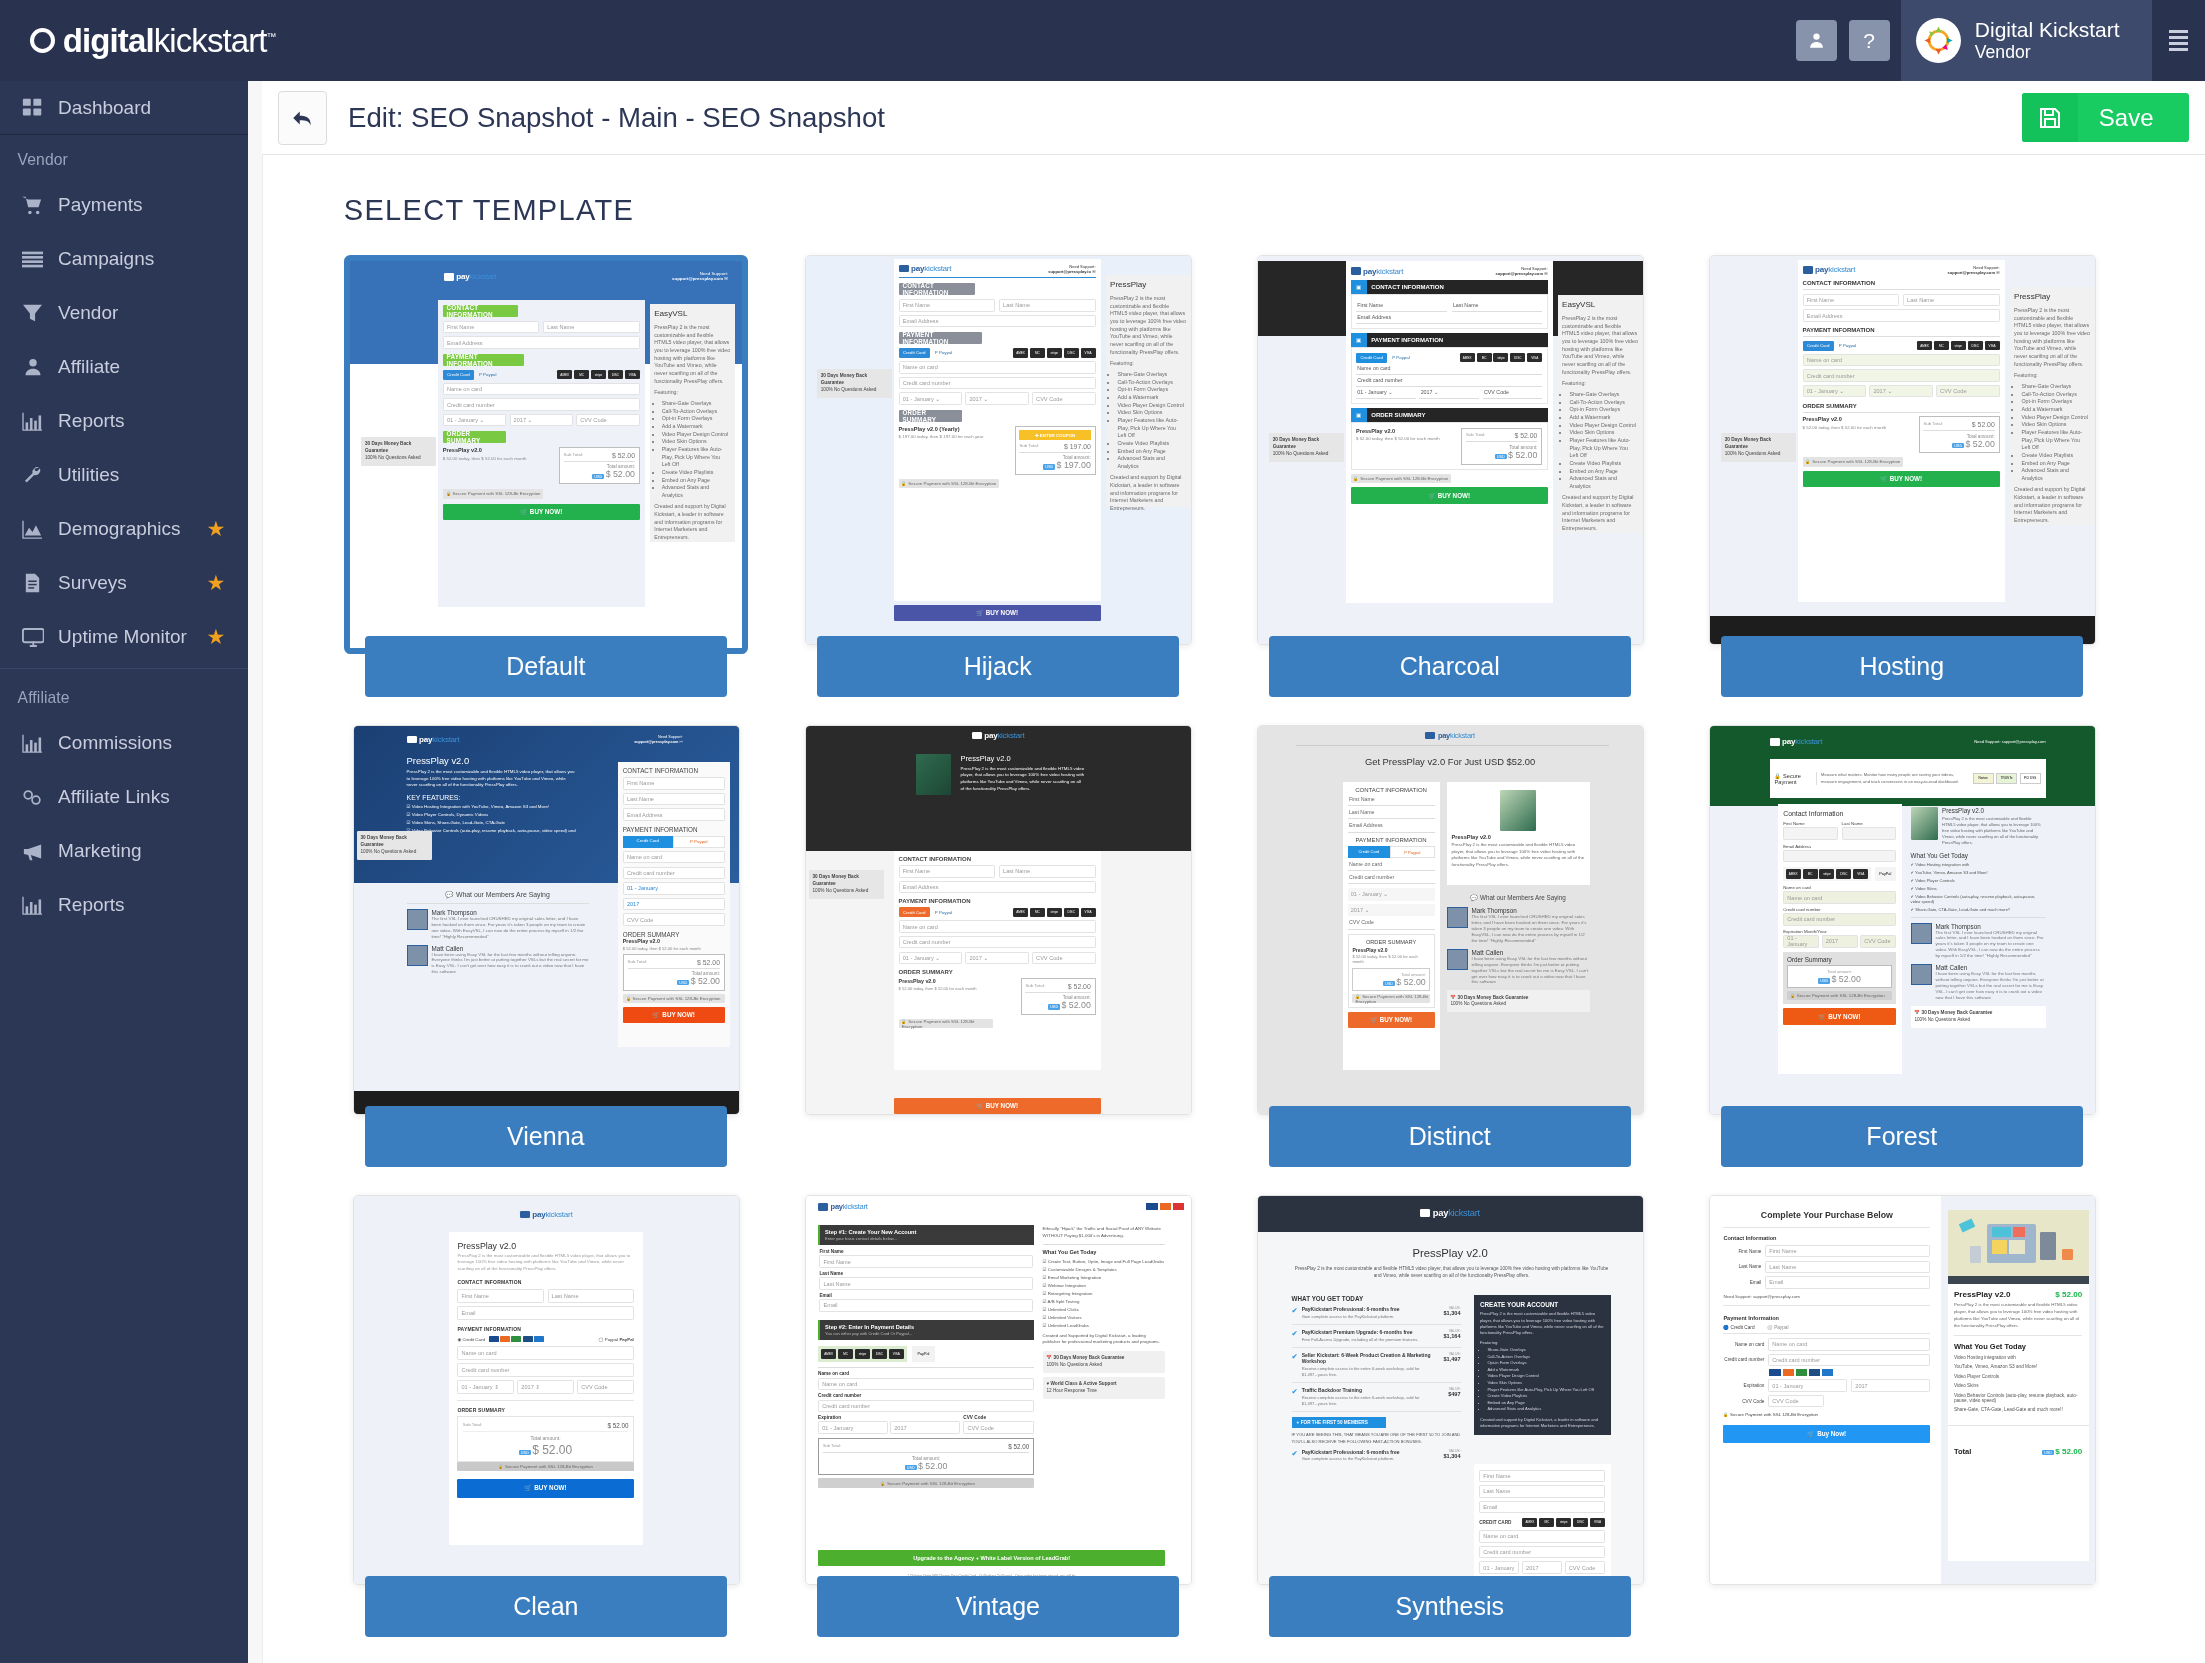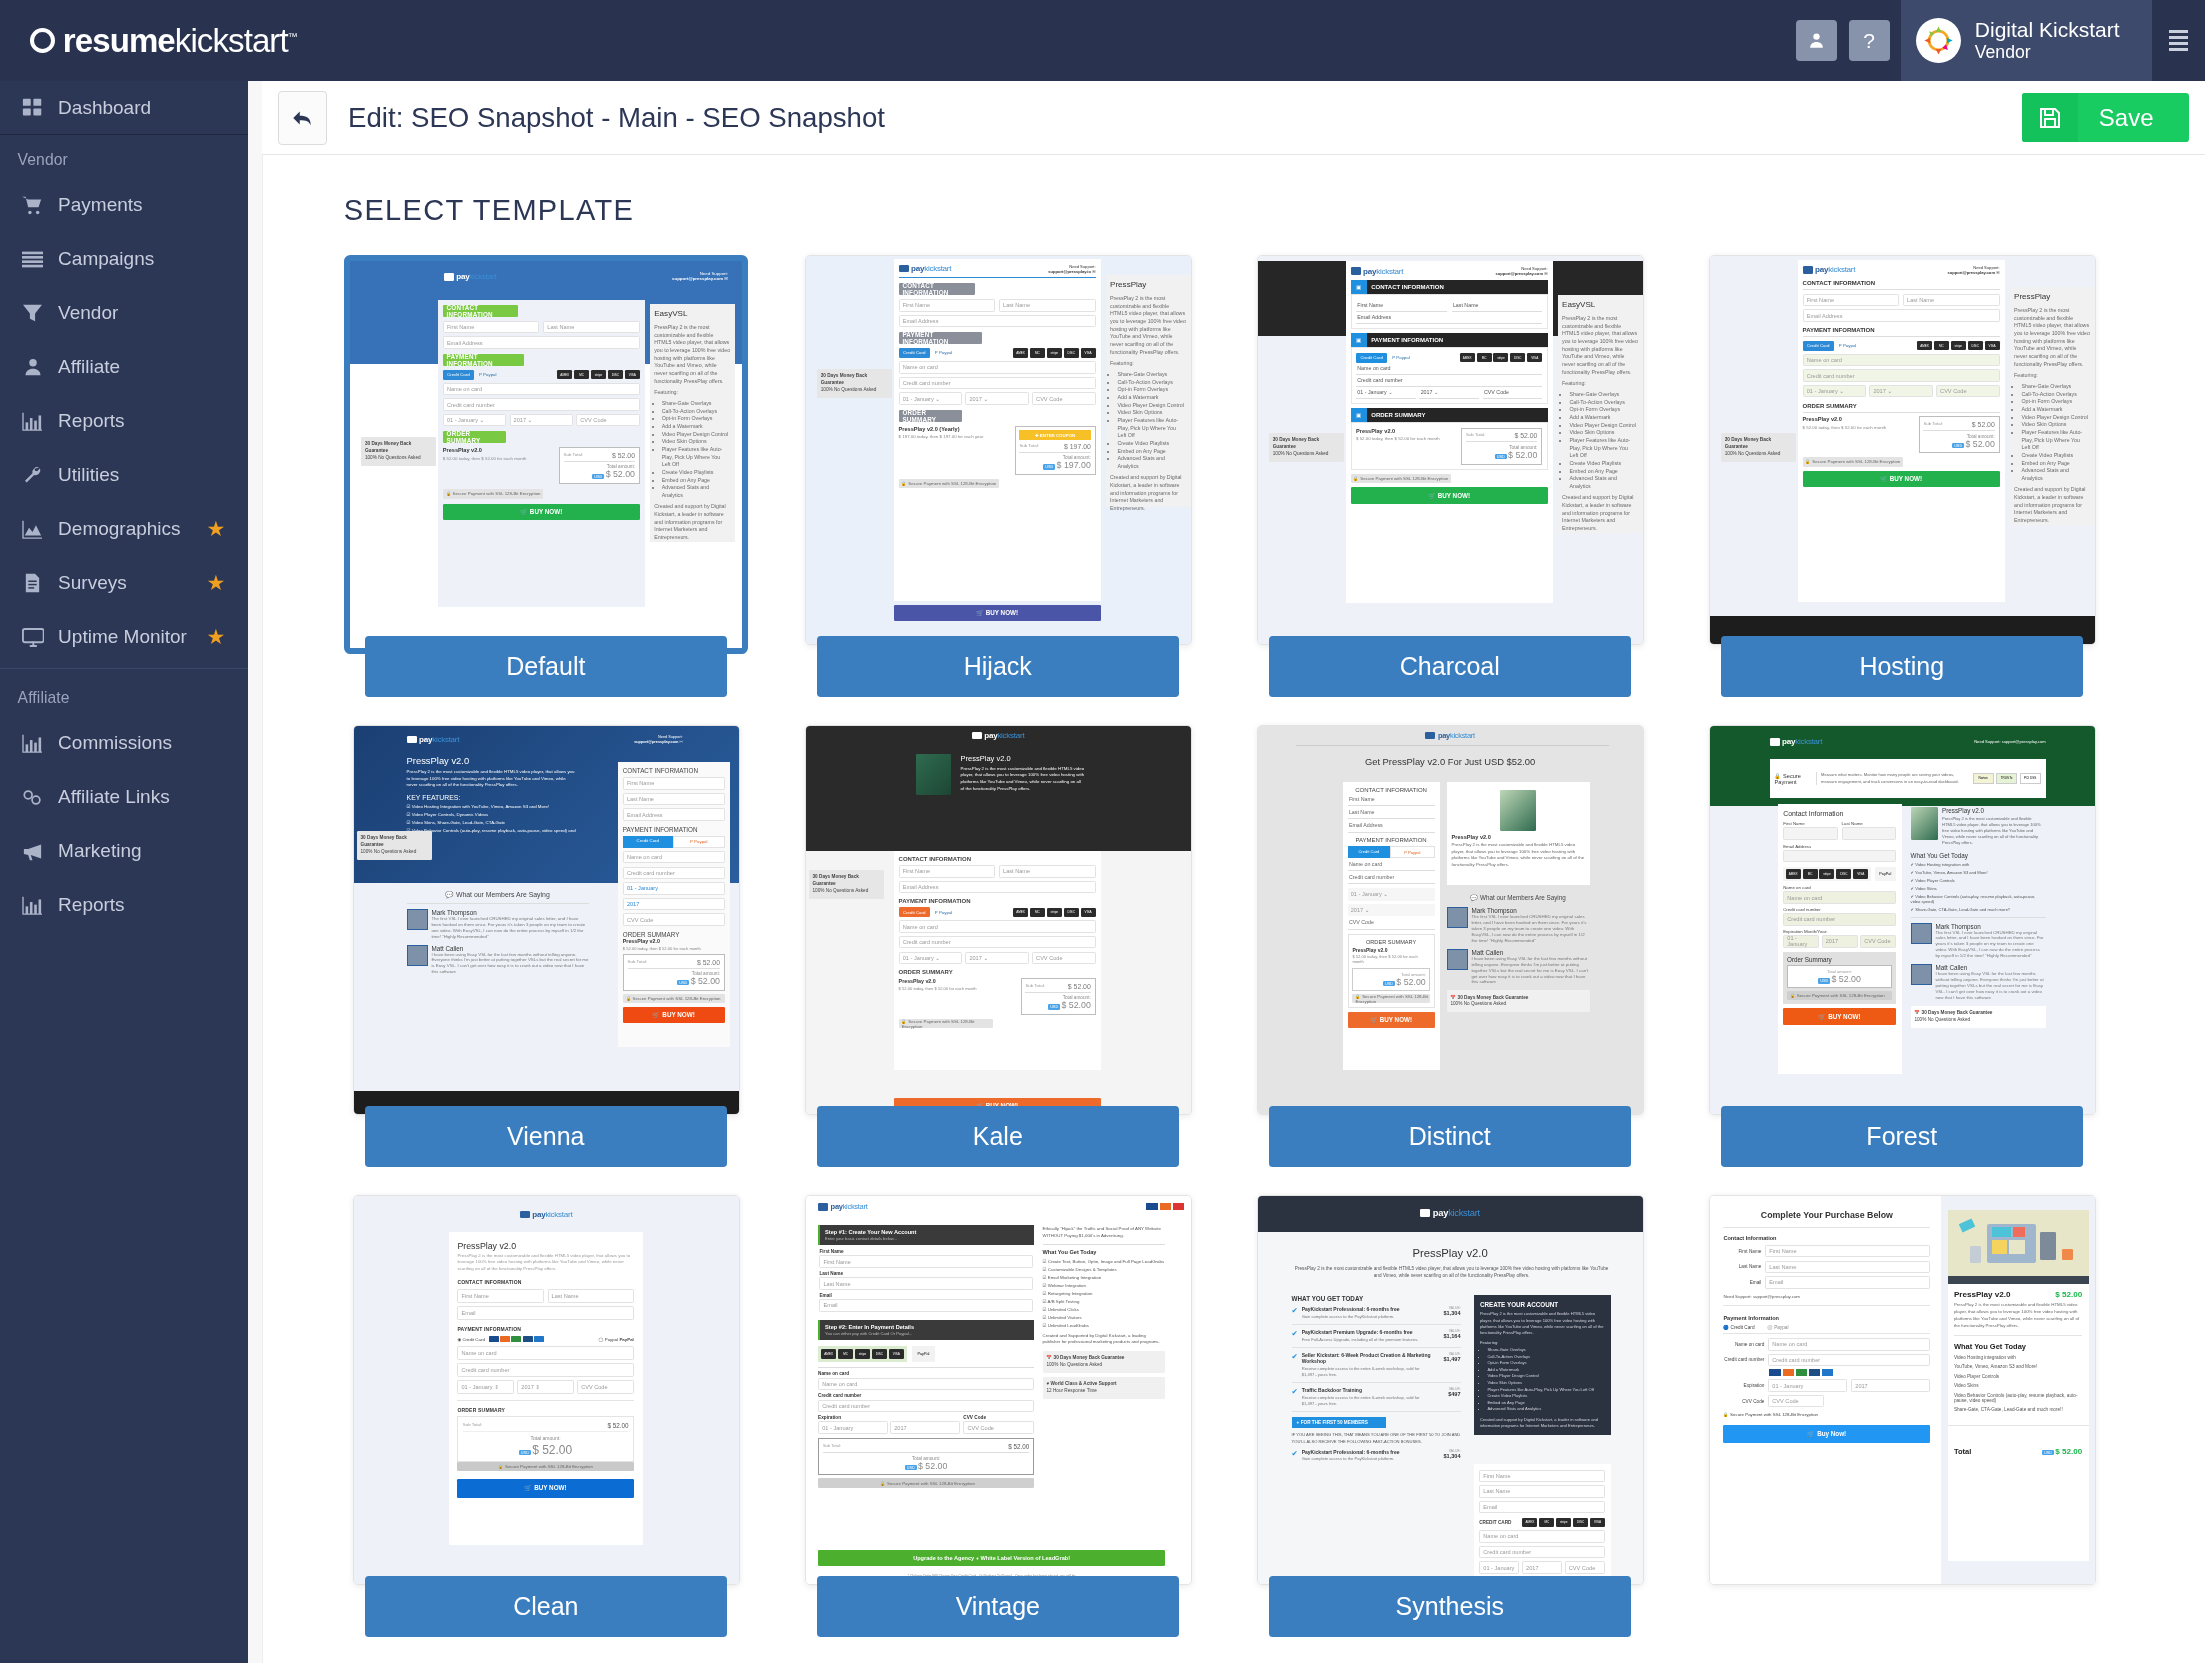--- a/index.html
+++ b/index.html
@@ -186,21 +186,21 @@
   .persona .pb { font-size:4.4px; color:#777; line-height:1.35; }
 </style>
 </head>
 <body>
 
 <div id="topbar">
   <div id="brand-logo">
     <div class="logo-mark">
       <div class="ring"></div>
     </div>
-    <div class="logo-wordmark"><b>resume</b><span>kickstart</span><span class="logo-tm">™</span></div>
+    <div class="logo-wordmark"><b>digital</b><span>kickstart</span><span class="logo-tm">™</span></div>
   </div>
 
   <div id="topbar-right">
     <div class="hdr-sq">
       <svg width="19" height="19" viewBox="0 0 24 24" fill="#ffffff">
           <circle cx="12" cy="7" r="4"></circle>
           <path d="M4 21c0-4.4 3.6-7 8-7s8 2.6 8 7z"></path>
         </svg>
     </div>
     <div class="hdr-sq">?</div>
@@ -899,21 +899,20 @@
                       <div style="text-align:right;font-size:4.7px;color:#888;margin-top:2.5px">Total amount:</div>
                       <div style="text-align:right"><span class="usd">USD</span> <span class="tot">$ 52.00</span></div>
                     </div>
                   </div>
                 </div>
                 <div class="ssl" style="margin-top:3.8px;width:94px">🔒 Secure Payment with SSL 128-Bit Encryption</div>
               </div>
               <div class="btn-buy" style="position:absolute;left:88px;bottom:0;width:207px;background:#ee6a2a">🛒 BUY NOW!</div>
             </div>
           </div>
-          <div class="tpl-label">Kale</div>
         </div>
         <div class="tpl-card">
           <div class="tpl-frame">
             <div class="mini" style="background:#e4e4e4">
               <div style="position:absolute;left:0;top:5px;width:100%;display:flex;justify-content:center">
                 <div class="pkline">
                   <span class="pk-ico" style="background:#2c5f9e"></span>
                   <span class="pk-txt" style="font-size:7.5px;color:#2c5f9e">pay<i>kickstart</i></span>
                 </div>
               </div>

